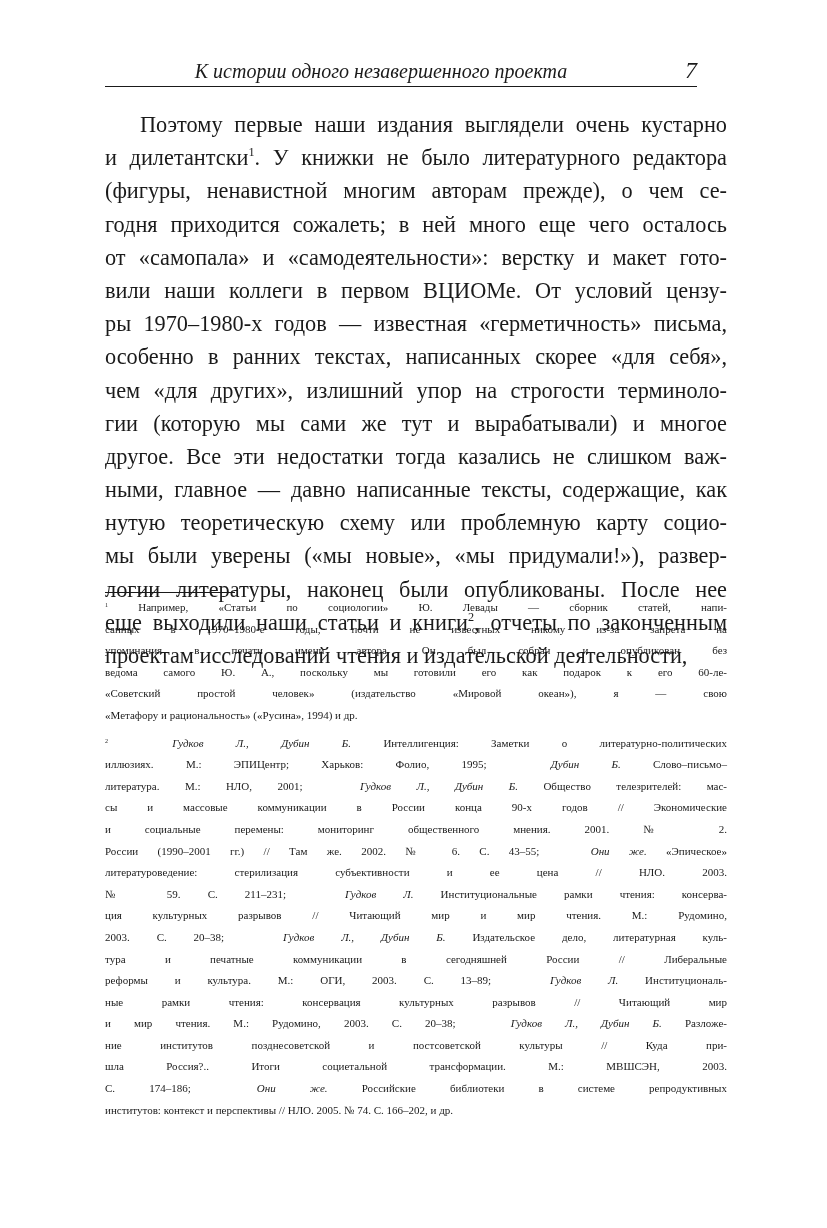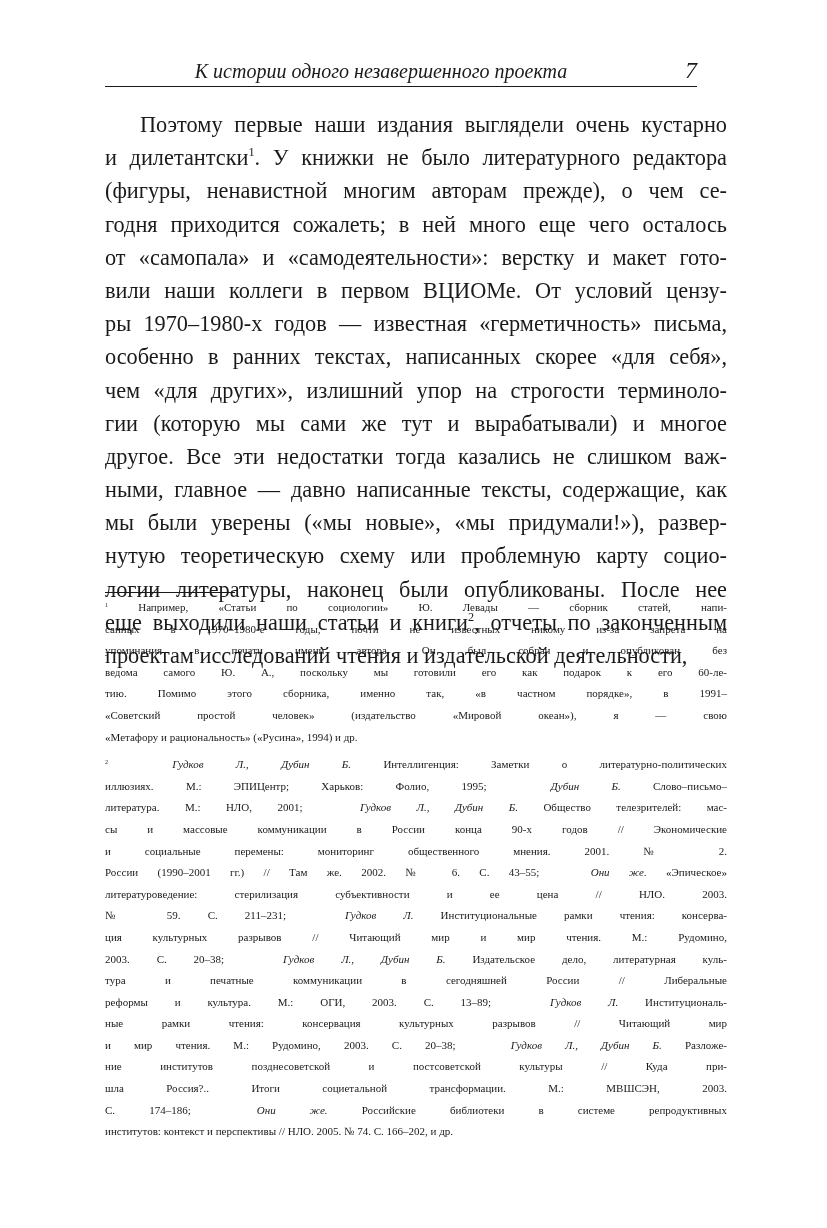--- a/index.html
+++ b/index.html
@@ -37,35 +37,34 @@
       <span class="body-line"><span>(фигуры, ненавистной многим авторам прежде), о чем се-</span></span>
       <span class="body-line"><span>годня приходится сожалеть; в ней много еще чего осталось</span></span>
       <span class="body-line"><span>от «самопала» и «самодеятельности»: верстку и макет гото-</span></span>
       <span class="body-line"><span>вили наши коллеги в первом ВЦИОМе. От условий цензу-</span></span>
       <span class="body-line"><span>ры 1970–1980-х годов — известная «герметичность» письма,</span></span>
       <span class="body-line"><span>особенно в ранних текстах, написанных скорее «для себя»,</span></span>
       <span class="body-line"><span>чем «для других», излишний упор на строгости терминоло-</span></span>
       <span class="body-line"><span>гии (которую мы сами же тут и вырабатывали) и многое</span></span>
       <span class="body-line"><span>другое. Все эти недостатки тогда казались не слишком важ-</span></span>
       <span class="body-line"><span>ными, главное — давно написанные тексты, содержащие, как</span></span>
+      <span class="body-line"><span>нутую теоретическую схему или проблемную карту социо-</span></span>
       <span class="body-line"><span>мы были уверены («мы новые», «мы придумали!»), развер-</span></span>
-      <span class="body-line"><span>нутую теоретическую схему или проблемную карту социо-</span></span>
       <span class="body-line"><span>логии литературы, наконец были опубликованы. После нее</span></span>
       <span class="body-line"><span>еще выходили наши статьи и книги</span><sup>2</sup><span>, отчеты по законченным</span></span>
       <span class="body-line last"><span>проектам исследований чтения и издательской деятельности,</span></span>
     </div>
 
   <div class="fn-rule"></div>
   <div class="footnotes" id="footnotes">
       <div>
         <span class="fn-line"><sup>1</sup><span> Например, «Статьи по социологии» Ю. Левады — сборник статей, напи-</span></span>
         <span class="fn-line"><span>санных в 1970–1980-е годы, почти не известных никому из-за запрета на</span></span>
         <span class="fn-line"><span>упоминания в печати имени автора. Он был собран и опубликован без</span></span>
         <span class="fn-line"><span>ведома самого Ю. А., поскольку мы готовили его как подарок к его 60-ле-</span></span>
-        <span class="fn-line"><span>тию. Помимо этого сборника, именно так, «в частном порядке», в 1991–</span></span>
         <span class="fn-line"><span>«Советский простой человек» (издательство «Мировой океан»), я — свою</span></span>
         <span class="fn-line last"><span>«Метафору и рациональность» («Русина», 1994) и др.</span></span>
       </div>
       <div class="fn-gap"></div>
       <div>
         <span class="fn-line"><sup>2</sup><span> </span><span class="it">Гудков Л., Дубин Б.</span><span> Интеллигенция: Заметки о литературно-политических</span></span>
         <span class="fn-line"><span>иллюзиях. М.: ЭПИЦентр; Харьков: Фолио, 1995; </span><span class="it">Дубин Б.</span><span> Слово–письмо–</span></span>
         <span class="fn-line"><span>литература. М.: НЛО, 2001; </span><span class="it">Гудков Л., Дубин Б.</span><span> Общество телезрителей: мас-</span></span>
         <span class="fn-line"><span>сы и массовые коммуникации в России конца 90-х годов // Экономические</span></span>
         <span class="fn-line"><span>и социальные перемены: мониторинг общественного мнения. 2001. № 2.</span></span>

